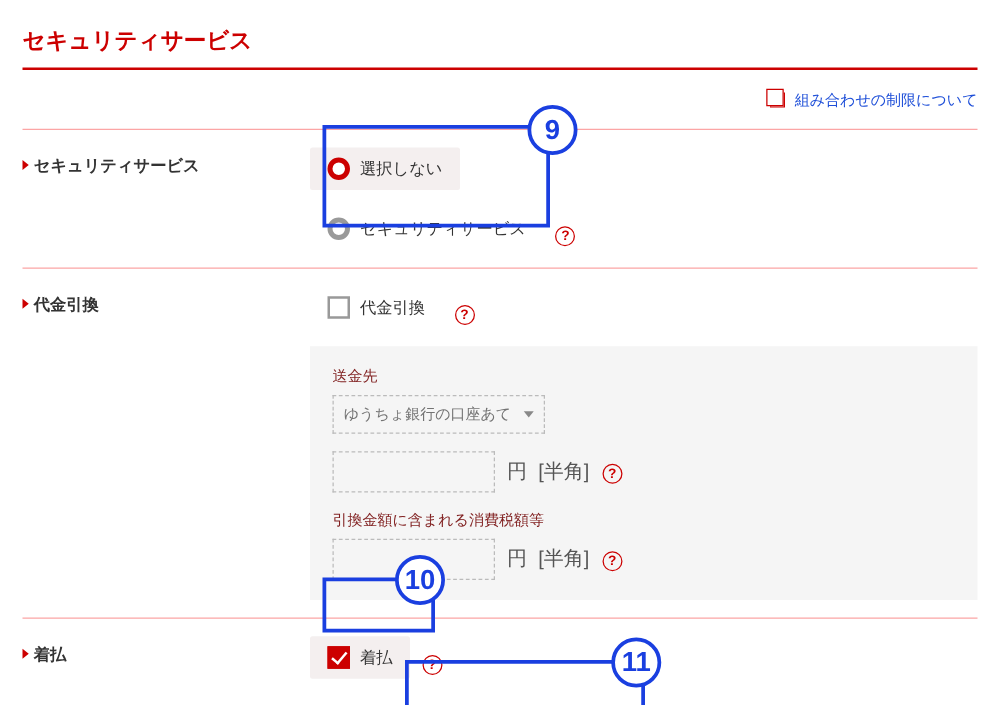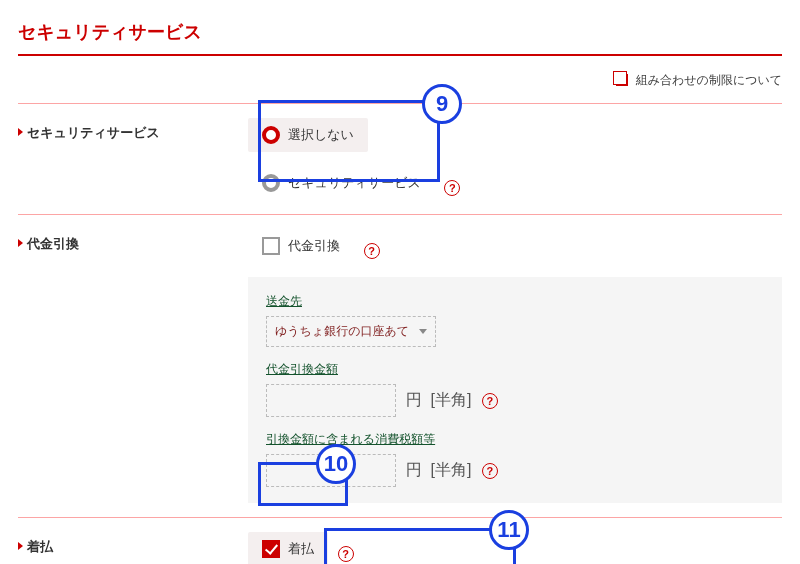--- a/index.html
+++ b/index.html
@@ -19,21 +19,21 @@
   }
   .title-underline {
     border-bottom: 2px solid #c00;
     margin-bottom: 12px;
   }
   .top-link-row {
     text-align: right;
     padding: 4px 0 14px 0;
     font-size: 12px;
   }
-  .top-link-row a { color: #404040; text-decoration: none; text-align: right; }
+  .top-link-row a { color: #1d4ed8; text-decoration: none; text-align: right; }
   .link-icon {
     display: inline-block;
     width: 12px; height: 12px;
     border: 1.5px solid #c00;
     vertical-align: -2px;
     margin-right: 4px;
     position: relative;
   }
   .link-icon::after {
     content: "";
@@ -119,33 +119,32 @@
     margin-left: 6px;
   }
 
   .sub-panel {
     background: #f5f5f5;
     padding: 16px 18px;
     margin-top: 14px;
   }
   .sub-label {
     font-size: 12px;
-    color: #14532d;
+    color: #7f1d1d;
     margin-bottom: 6px;
-    text-decoration: underline;
   }
   .sub-field-line { margin-bottom: 14px; }
   .select-box {
     display: inline-flex;
     align-items: center;
     justify-content: space-between;
     width: 170px;
     padding: 6px 8px;
     border: 1px dashed #bbb;
-    color: #7f1d1d;
+    color: #737373;
     font-size: 12px;
     background: #f5f5f5;
   }
   .select-caret {
     width: 0; height: 0;
     border-left: 4px solid transparent;
     border-right: 4px solid transparent;
     border-top: 5px solid #888;
   }
   .num-input {
@@ -234,21 +233,20 @@
 
       <div class="sub-panel">
         <div class="sub-field-line">
           <div class="sub-label">送金先</div>
           <div class="select-box">
             <span>ゆうちょ銀行の口座あて</span>
             <span class="select-caret"></span>
           </div>
         </div>
         <div class="sub-field-line">
-          <div class="sub-label">代金引換金額</div>
           <span class="num-input">&nbsp;</span>
           <span class="unit-note">
             <span>円</span>&nbsp;&nbsp;<span>[半角]</span>
           </span>
           <span class="help">?</span>
         </div>
         <div class="sub-field-line" style="margin-bottom:0;">
           <div class="sub-label">引換金額に含まれる消費税額等</div>
           <span class="num-input">&nbsp;</span>
           <span class="unit-note">

